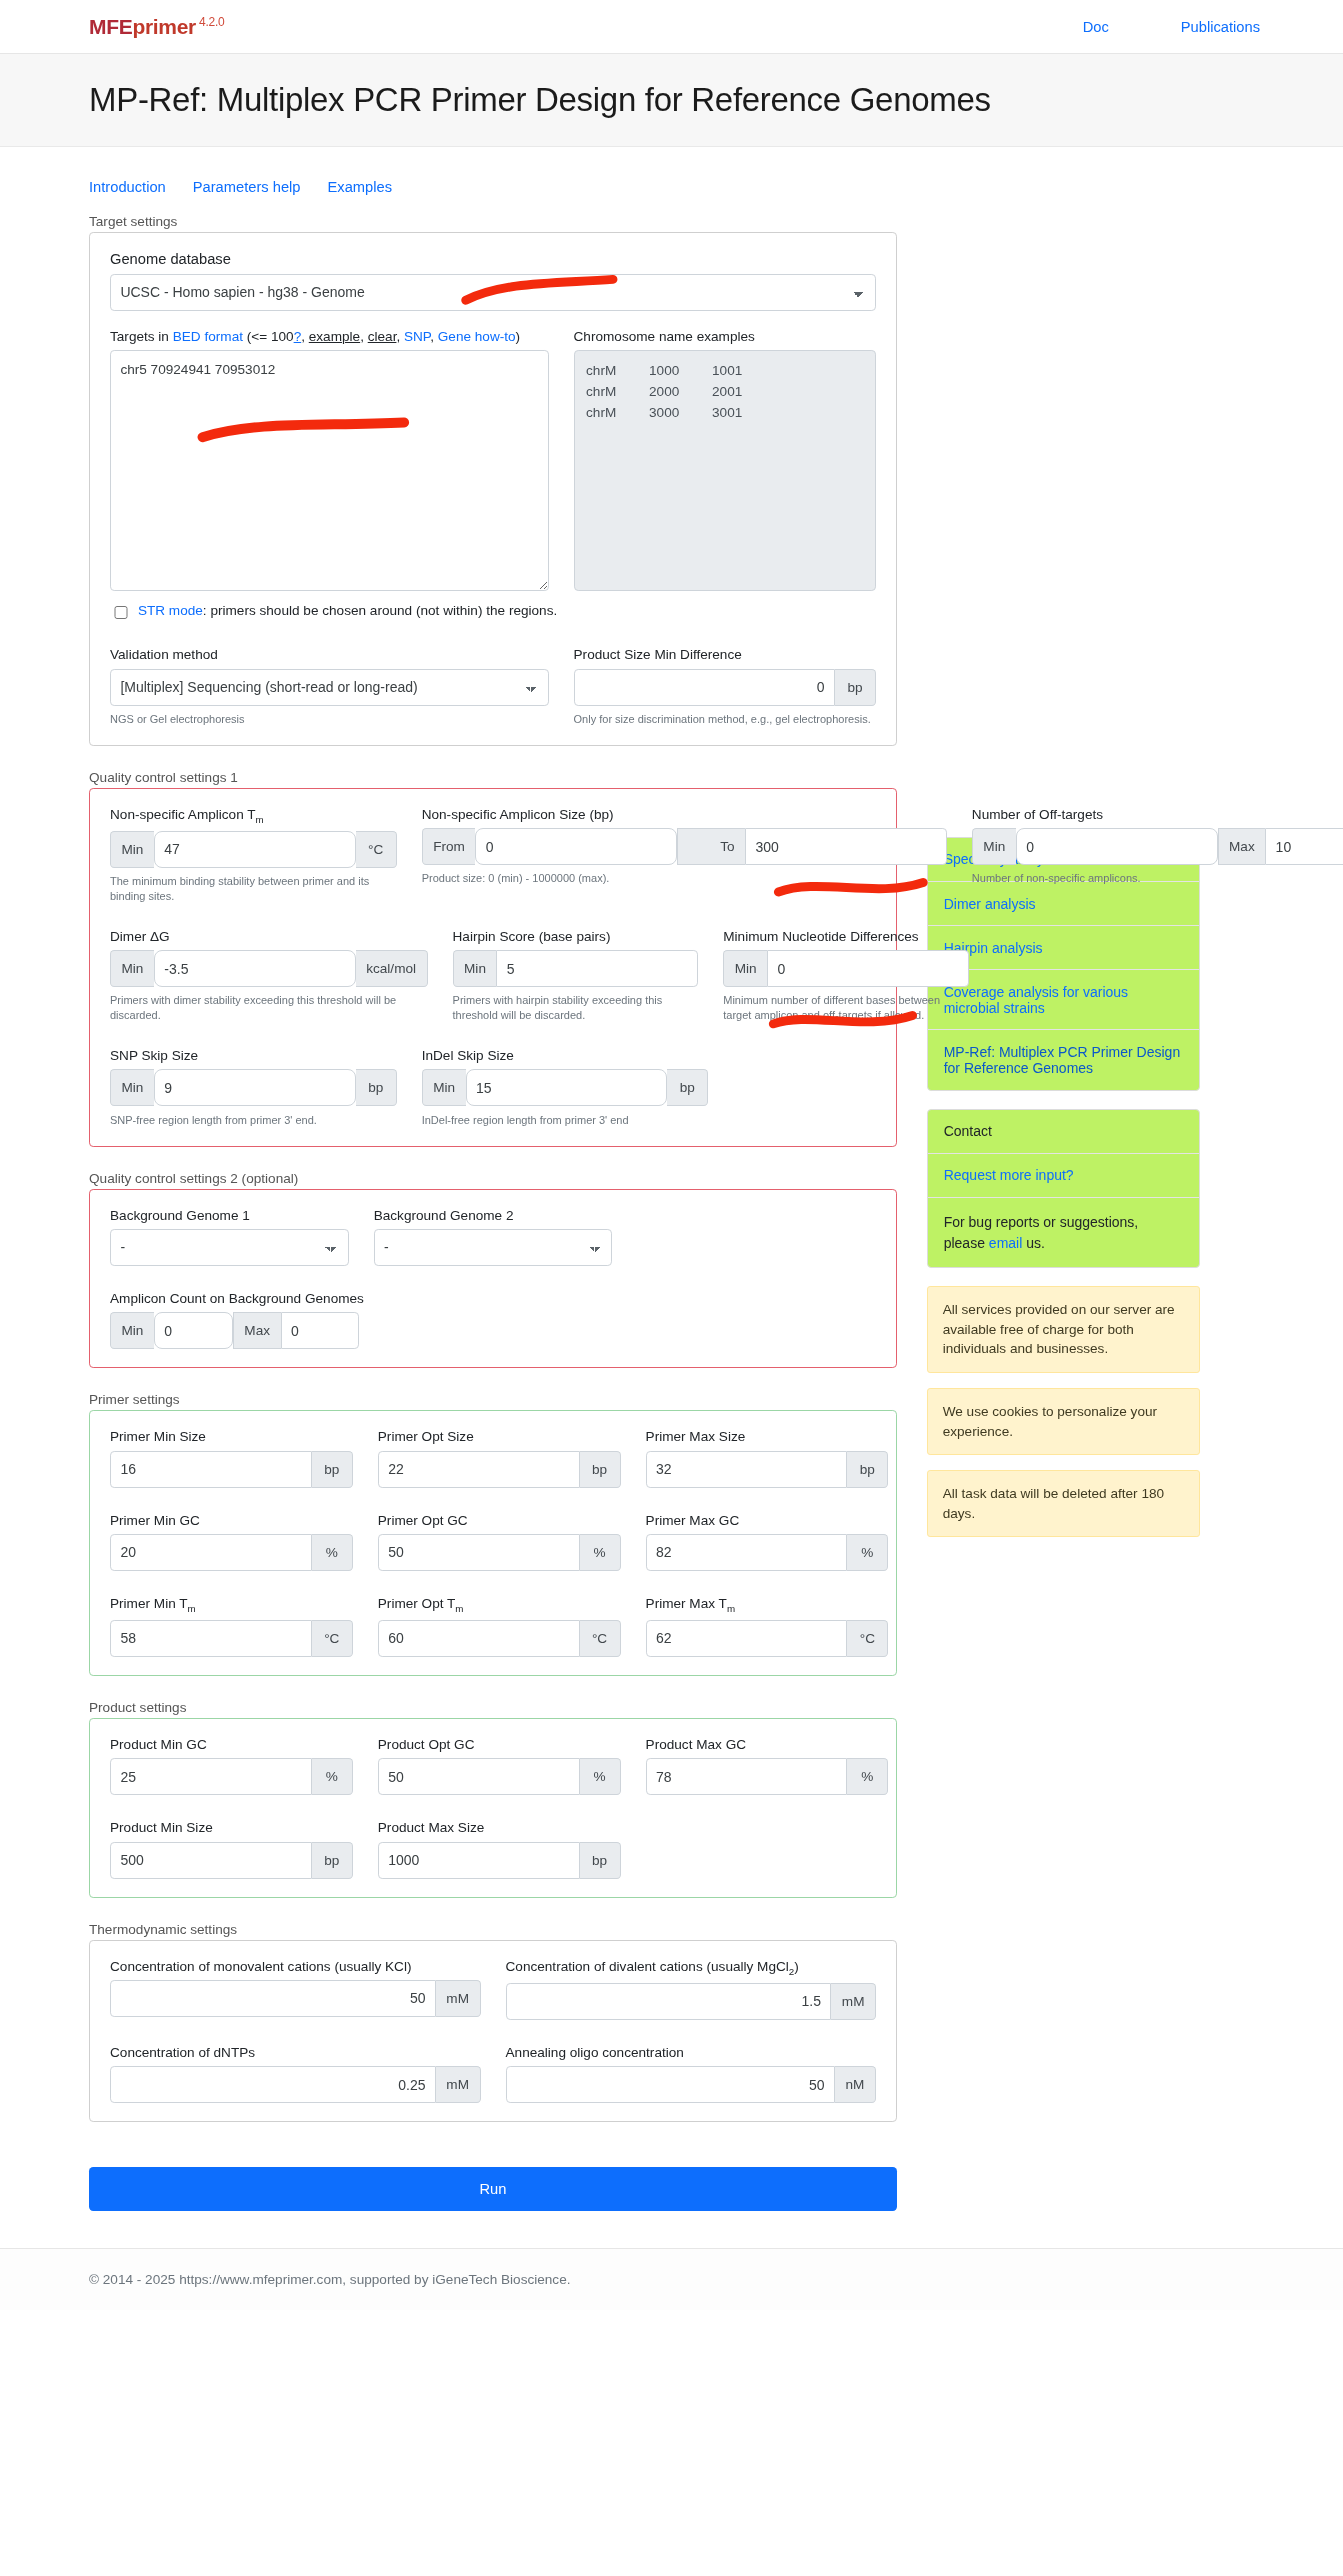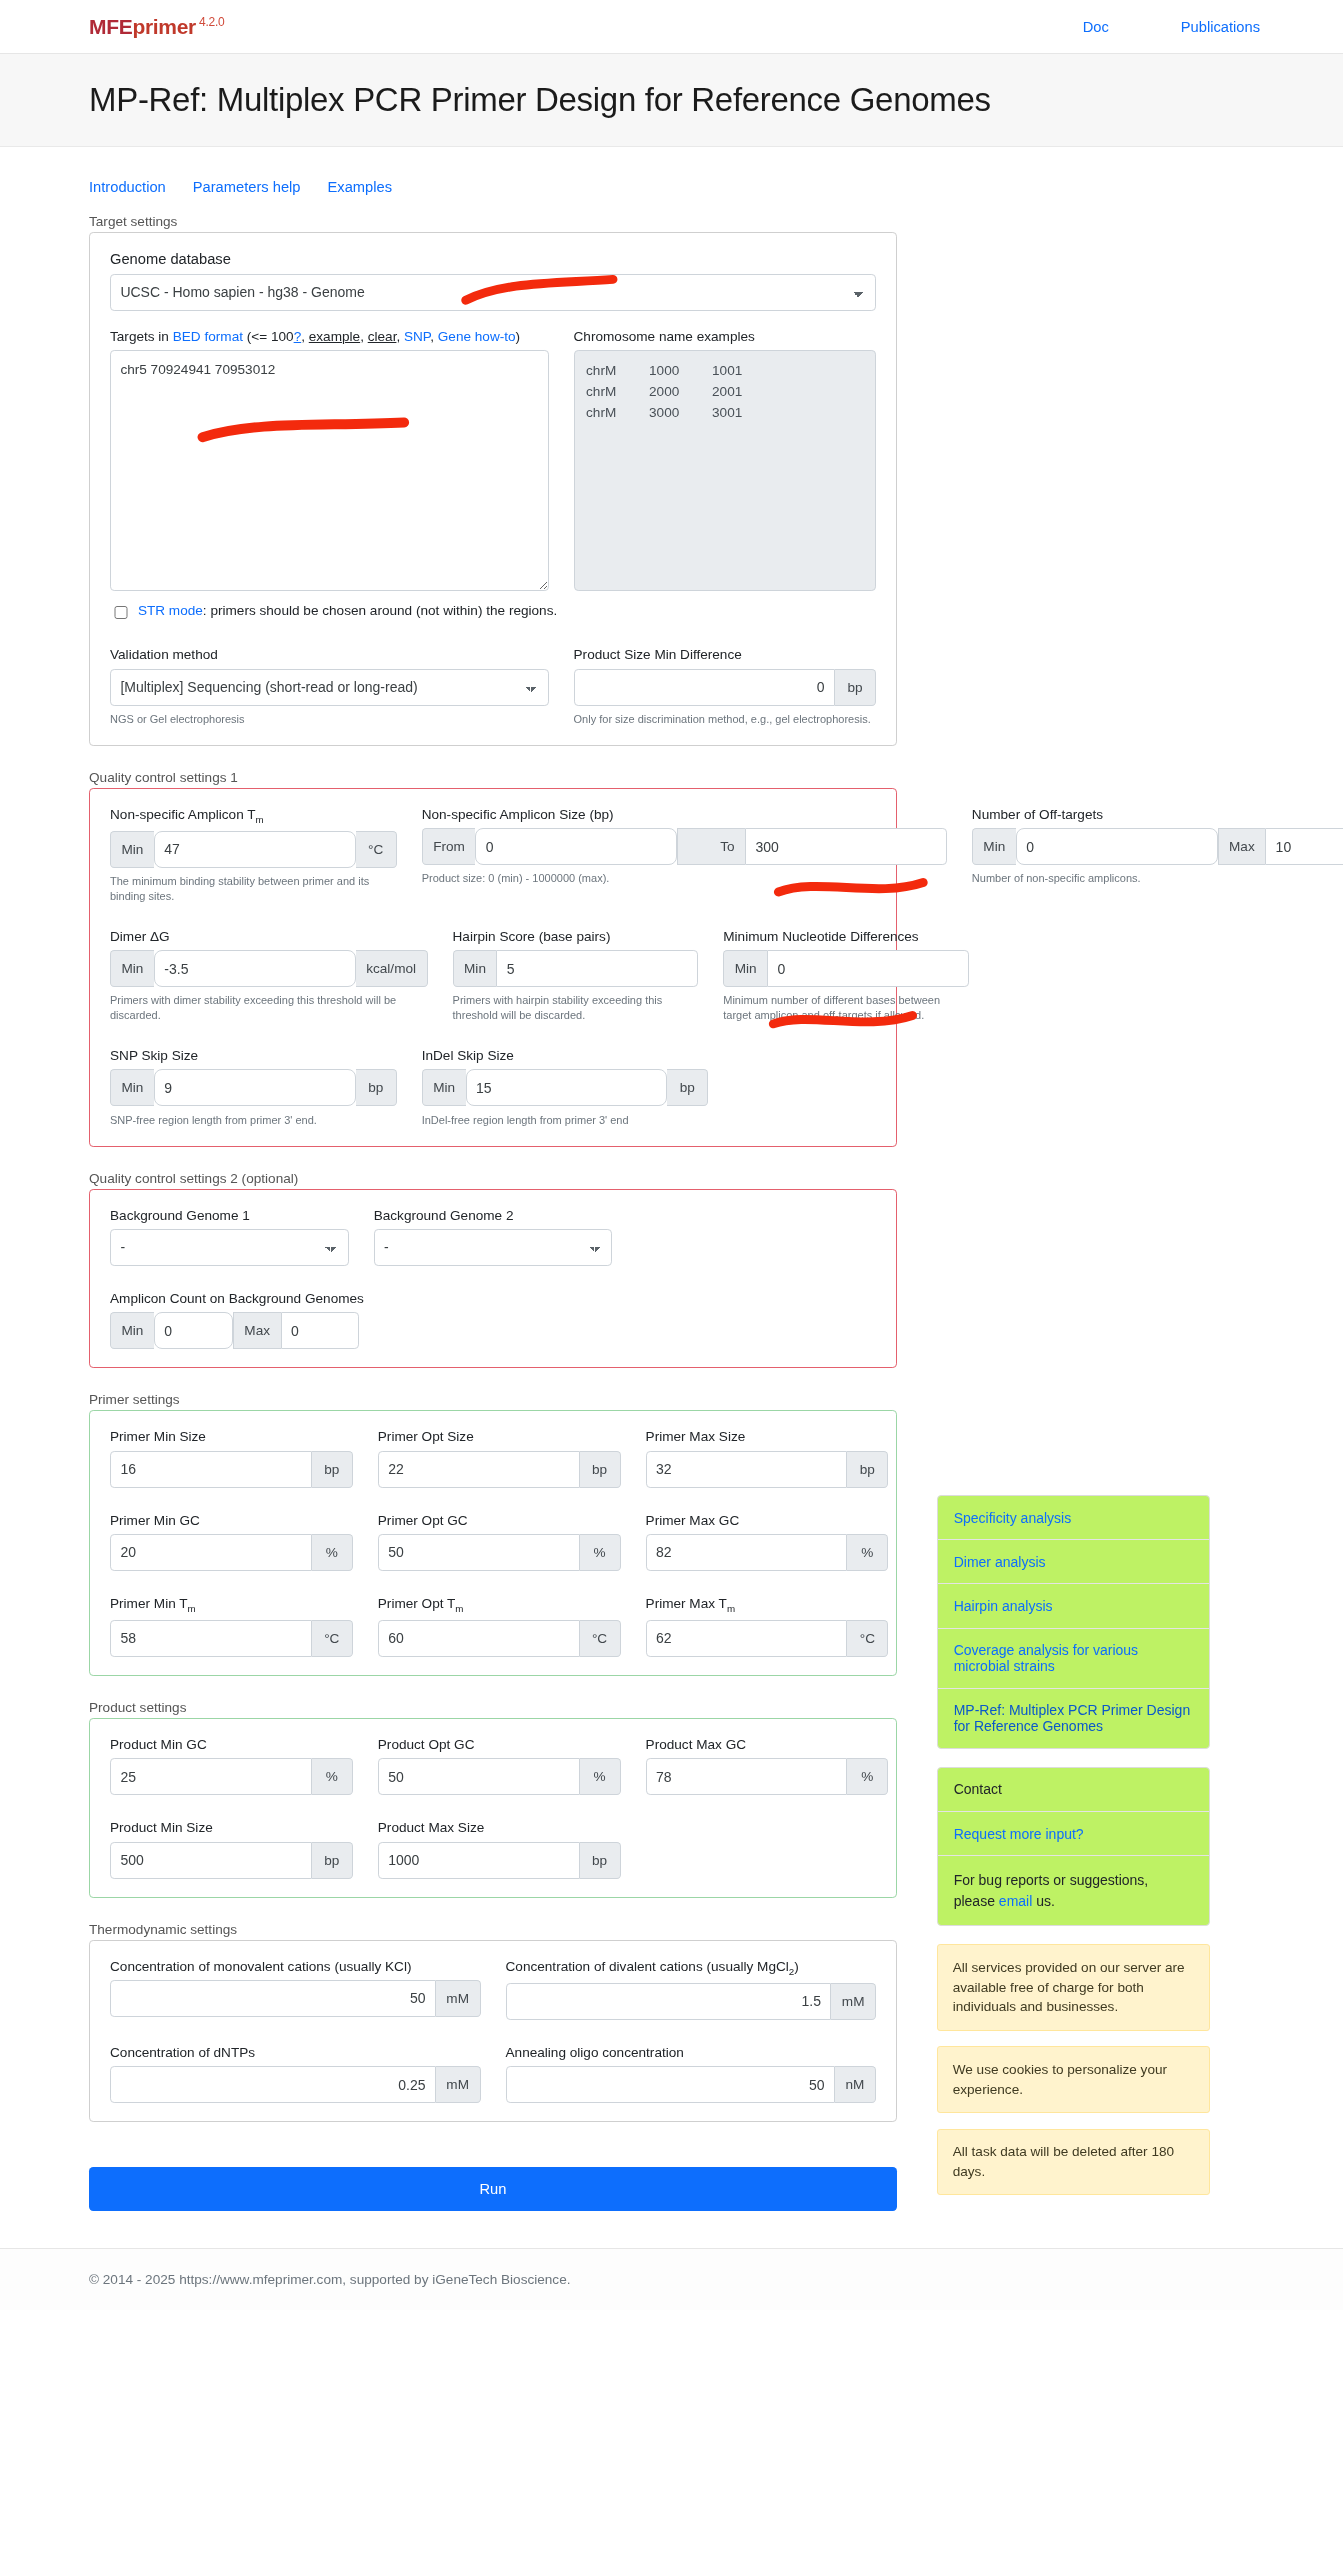--- a/index.html
+++ b/index.html
@@ -34,23 +34,23 @@
   .hero {
     background:#f7f7f7;
     border-bottom:0.5px solid #e9e9e9;
     padding:27px 0 27px 89px;
   }
   .hero h1 { margin:0; font-size:33px; font-weight:400; color:#1b1b1b; letter-spacing:-0.3px;}
 
   
   .content {
     display:flex;
-    align-items:flex-end;
+    align-items:center;
     padding:31.5px 79px 0 89px;
-    gap:40px;
+    gap:30px;
   }
   .left { width:808px; }
   .right { width:273px; }
 
   .toplinks { display:flex; gap:27px; margin-bottom:19px; }
   .toplinks a { color:#0d6efd; text-decoration:none; font-size:14.7px; }
 
   
   .block { position:relative; margin-bottom:24px; }
   .block-legend {

